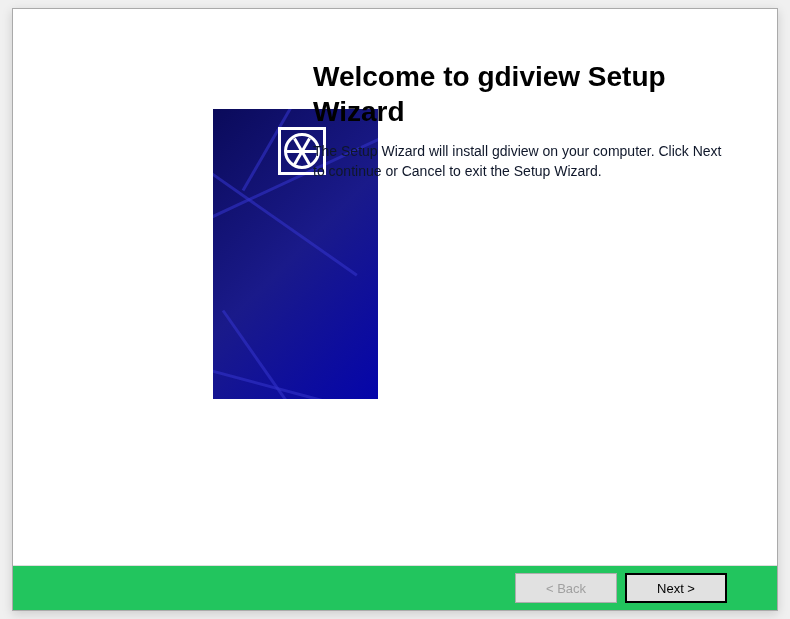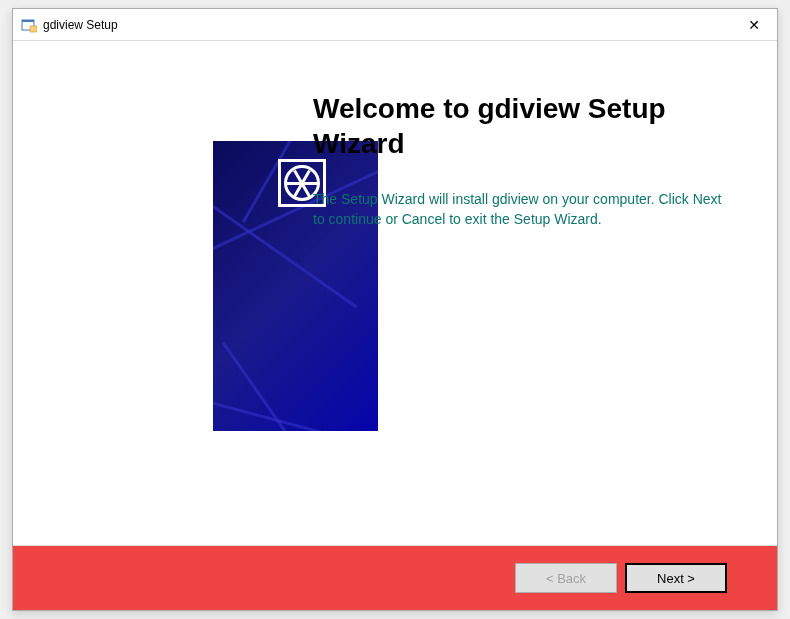--- a/index.html
+++ b/index.html
@@ -179,36 +179,36 @@
       padding: 50px 35px 20px 0;
       position: absolute;
       left: 300px;
       right: 20px;
       top: 0;
     }
     .heading {
       font-size: 28px;
       font-weight: bold;
       color: #000;
-      margin-bottom: 28px;
+      margin-bottom: 12px;
       line-height: 1.25;
     }
     .body-text {
       font-size: 14px;
-      color: #0f766e;
+      color: #0f172a;
       line-height: 1.45;
     }
     .button-bar {
       position: absolute;
       bottom: 0;
       left: 0;
       right: 0;
-      height: 65px;
+      height: 45px;
       border-top: 1px solid #ddd;
-      background: #ef4444;
+      background: #22c55e;
       display: flex;
       align-items: center;
       justify-content: flex-end;
       padding: 0 22px;
       gap: 8px;
     }
     .btn {
       min-width: 102px;
       height: 30px;
       border: 1px solid #adadad;
@@ -239,33 +239,20 @@
   <div class="dots">
     <div class="dot" style="top:30px;left:80px;"></div>
     <div class="dot" style="top:70px;left:150px;width:20px;height:20px;"></div>
     <div class="dot" style="top:120px;left:60px;width:10px;height:10px;"></div>
   </div>
   <div class="watermark-text">PC</div>
   <div class="watermark-text2">risk.com</div>
 </div>
 
 <div class="window">
-  <div class="titlebar">
-    <span class="titlebar-icon">
-      <svg viewBox="0 0 16 16" width="16" height="16">
-        <rect x="1" y="3" width="12" height="10" fill="#fff" stroke="#4a7ab8" stroke-width="1"></rect>
-        <rect x="1" y="3" width="12" height="2" fill="#4a7ab8"></rect>
-        <rect x="9" y="9" width="7" height="6" fill="#ffd070" stroke="#c08030" stroke-width="0.5"></rect>
-      </svg>
-    </span>
-    <span class="titlebar-title">gdiview Setup</span>
-    <div class="close-btn">
-      <span class="close-x">✕</span>
-    </div>
-  </div>
 
   <div class="content">
     <div class="sidebar-image">
       <div class="sidebar-lines">
         <div class="sidebar-line" style="width:200px;top:50px;left:-20px;transform:rotate(35deg);"></div>
         <div class="sidebar-line" style="width:220px;top:120px;left:-30px;transform:rotate(-25deg);"></div>
         <div class="sidebar-line" style="width:180px;top:200px;left:10px;transform:rotate(55deg);"></div>
         <div class="sidebar-line" style="width:200px;top:250px;left:-40px;transform:rotate(15deg);"></div>
         <div class="sidebar-line" style="width:190px;top:80px;left:30px;transform:rotate(-60deg);"></div>
       </div>

